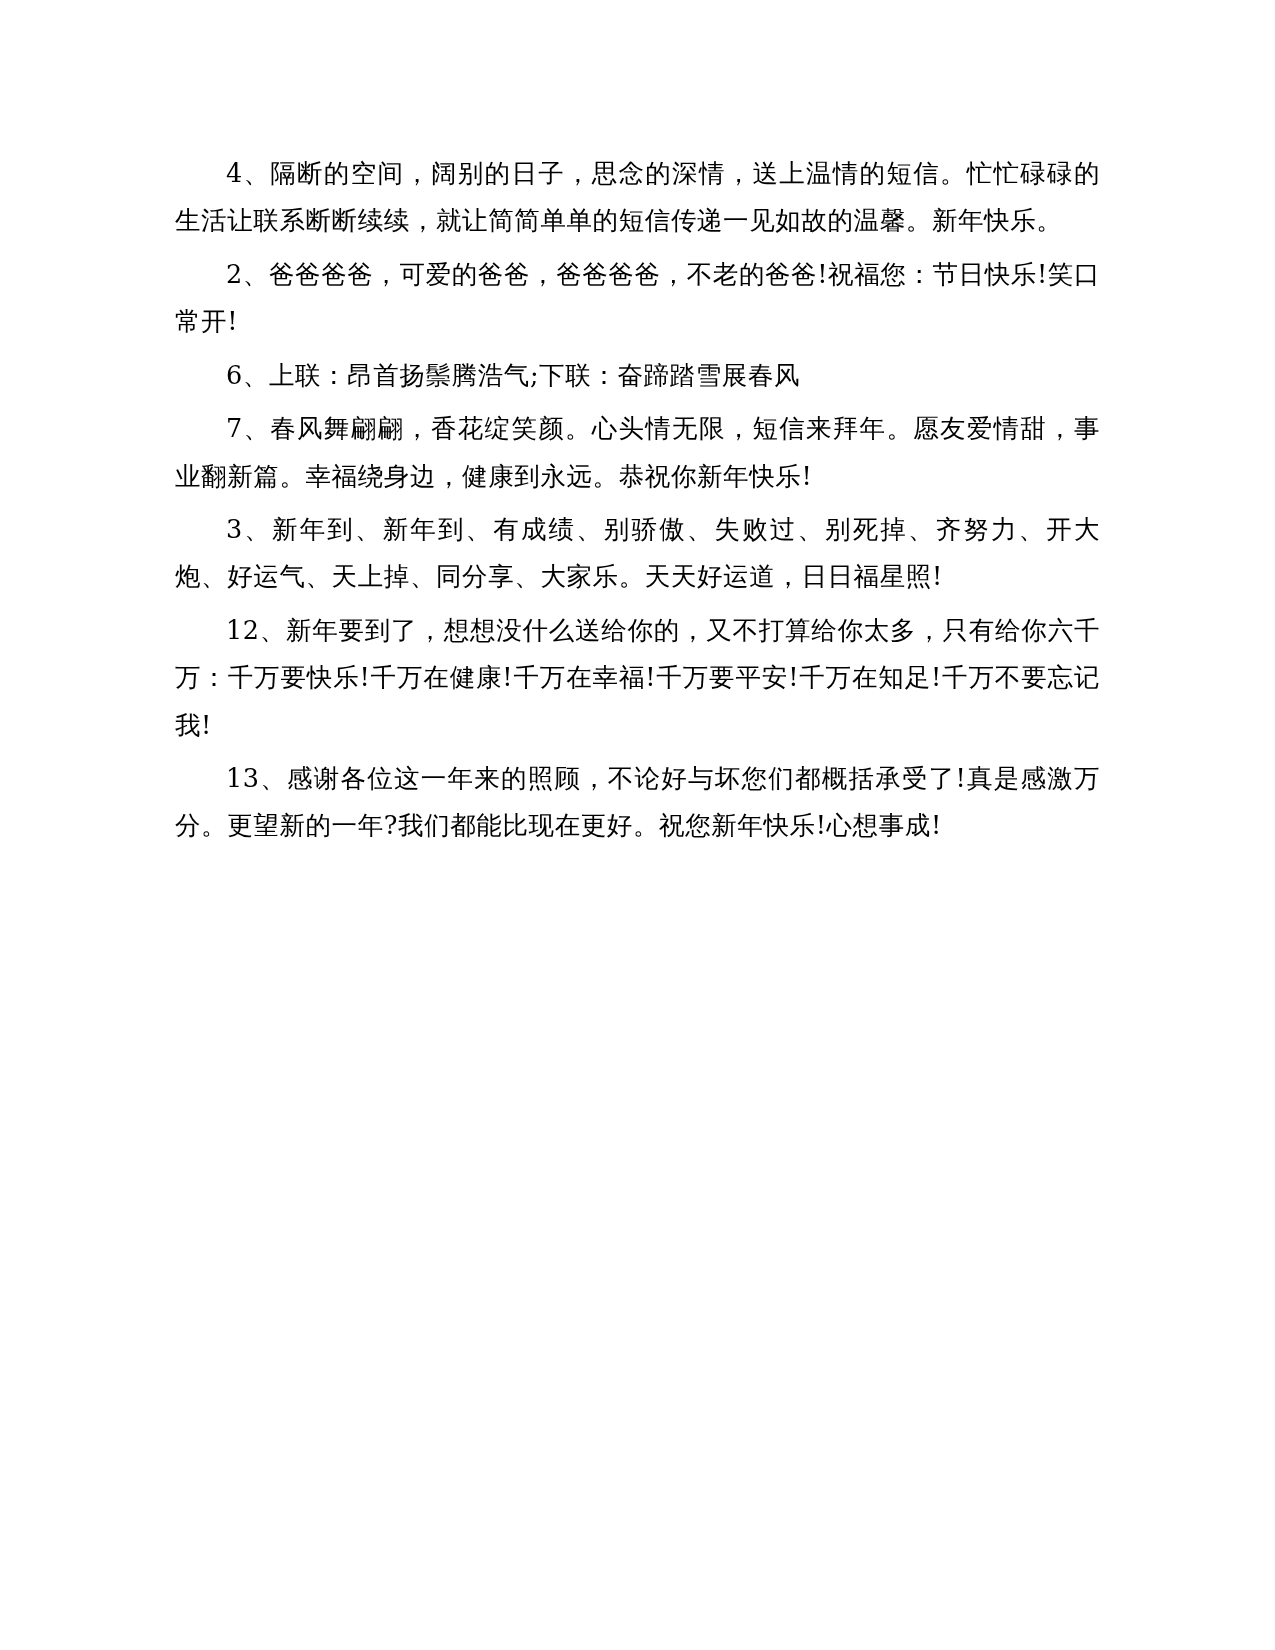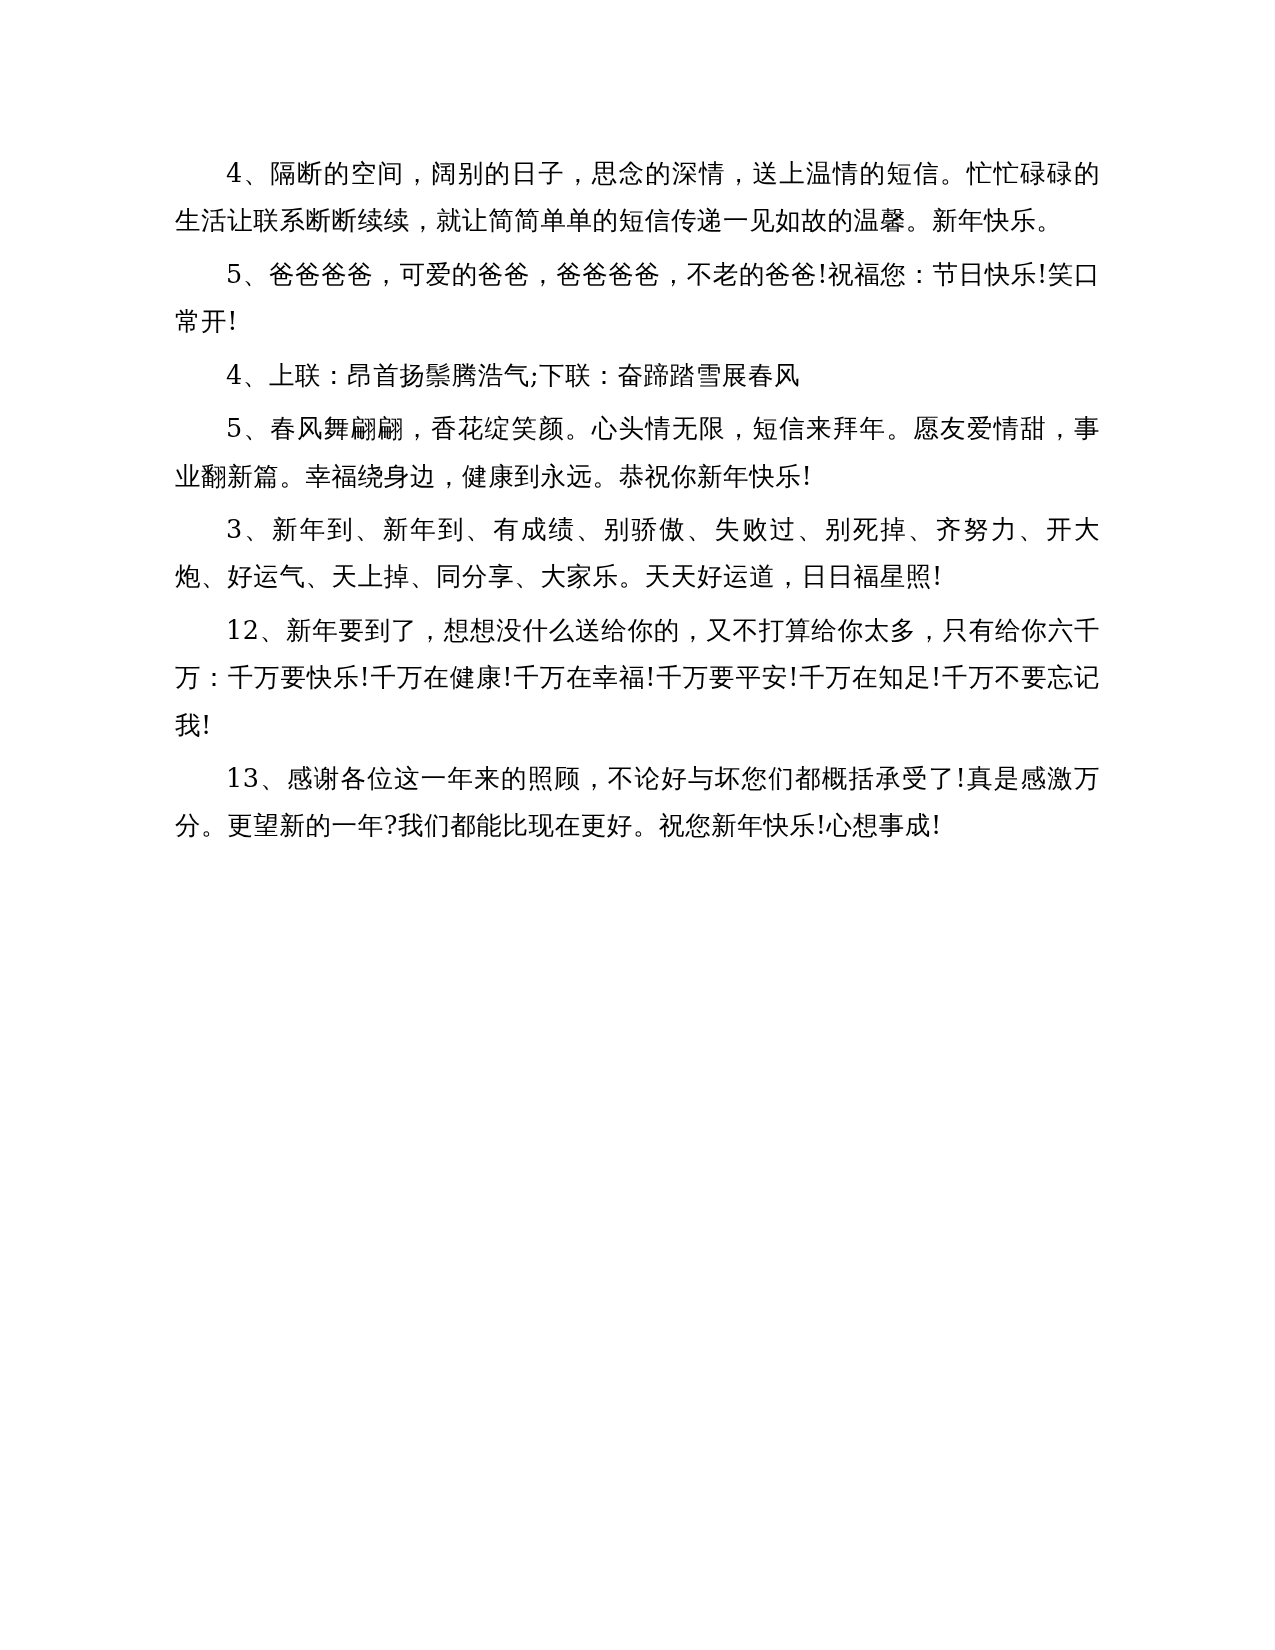--- a/index.html
+++ b/index.html
@@ -34,20 +34,20 @@
     text-indent: 2em;
     word-break: break-all;
   }
 </style>
 </head>
 <body>
 
 <div class="page">
   <div class="doc-body">
     <p class="para">4、隔断的空间，阔别的日子，思念的深情，送上温情的短信。忙忙碌碌的生活让联系断断续续，就让简简单单的短信传递一见如故的温馨。新年快乐。</p>
-    <p class="para">5、爸爸爸爸，可爱的爸爸，爸爸爸爸，不老的爸爸!祝福您：节日快乐!笑口常开!</p>
-    <p class="para">4、上联：昂首扬鬃腾浩气;下联：奋蹄踏雪展春风</p>
-    <p class="para">5、春风舞翩翩，香花绽笑颜。心头情无限，短信来拜年。愿友爱情甜，事业翻新篇。幸福绕身边，健康到永远。恭祝你新年快乐!</p>
+    <p class="para">2、爸爸爸爸，可爱的爸爸，爸爸爸爸，不老的爸爸!祝福您：节日快乐!笑口常开!</p>
+    <p class="para">6、上联：昂首扬鬃腾浩气;下联：奋蹄踏雪展春风</p>
+    <p class="para">7、春风舞翩翩，香花绽笑颜。心头情无限，短信来拜年。愿友爱情甜，事业翻新篇。幸福绕身边，健康到永远。恭祝你新年快乐!</p>
     <p class="para">3、新年到、新年到、有成绩、别骄傲、失败过、别死掉、齐努力、开大炮、好运气、天上掉、同分享、大家乐。天天好运道，日日福星照!</p>
     <p class="para">12、新年要到了，想想没什么送给你的，又不打算给你太多，只有给你六千万：千万要快乐!千万在健康!千万在幸福!千万要平安!千万在知足!千万不要忘记我!</p>
     <p class="para">13、感谢各位这一年来的照顾，不论好与坏您们都概括承受了!真是感激万分。更望新的一年?我们都能比现在更好。祝您新年快乐!心想事成!</p>
   </div>
 </div>
 
 </body></html>

